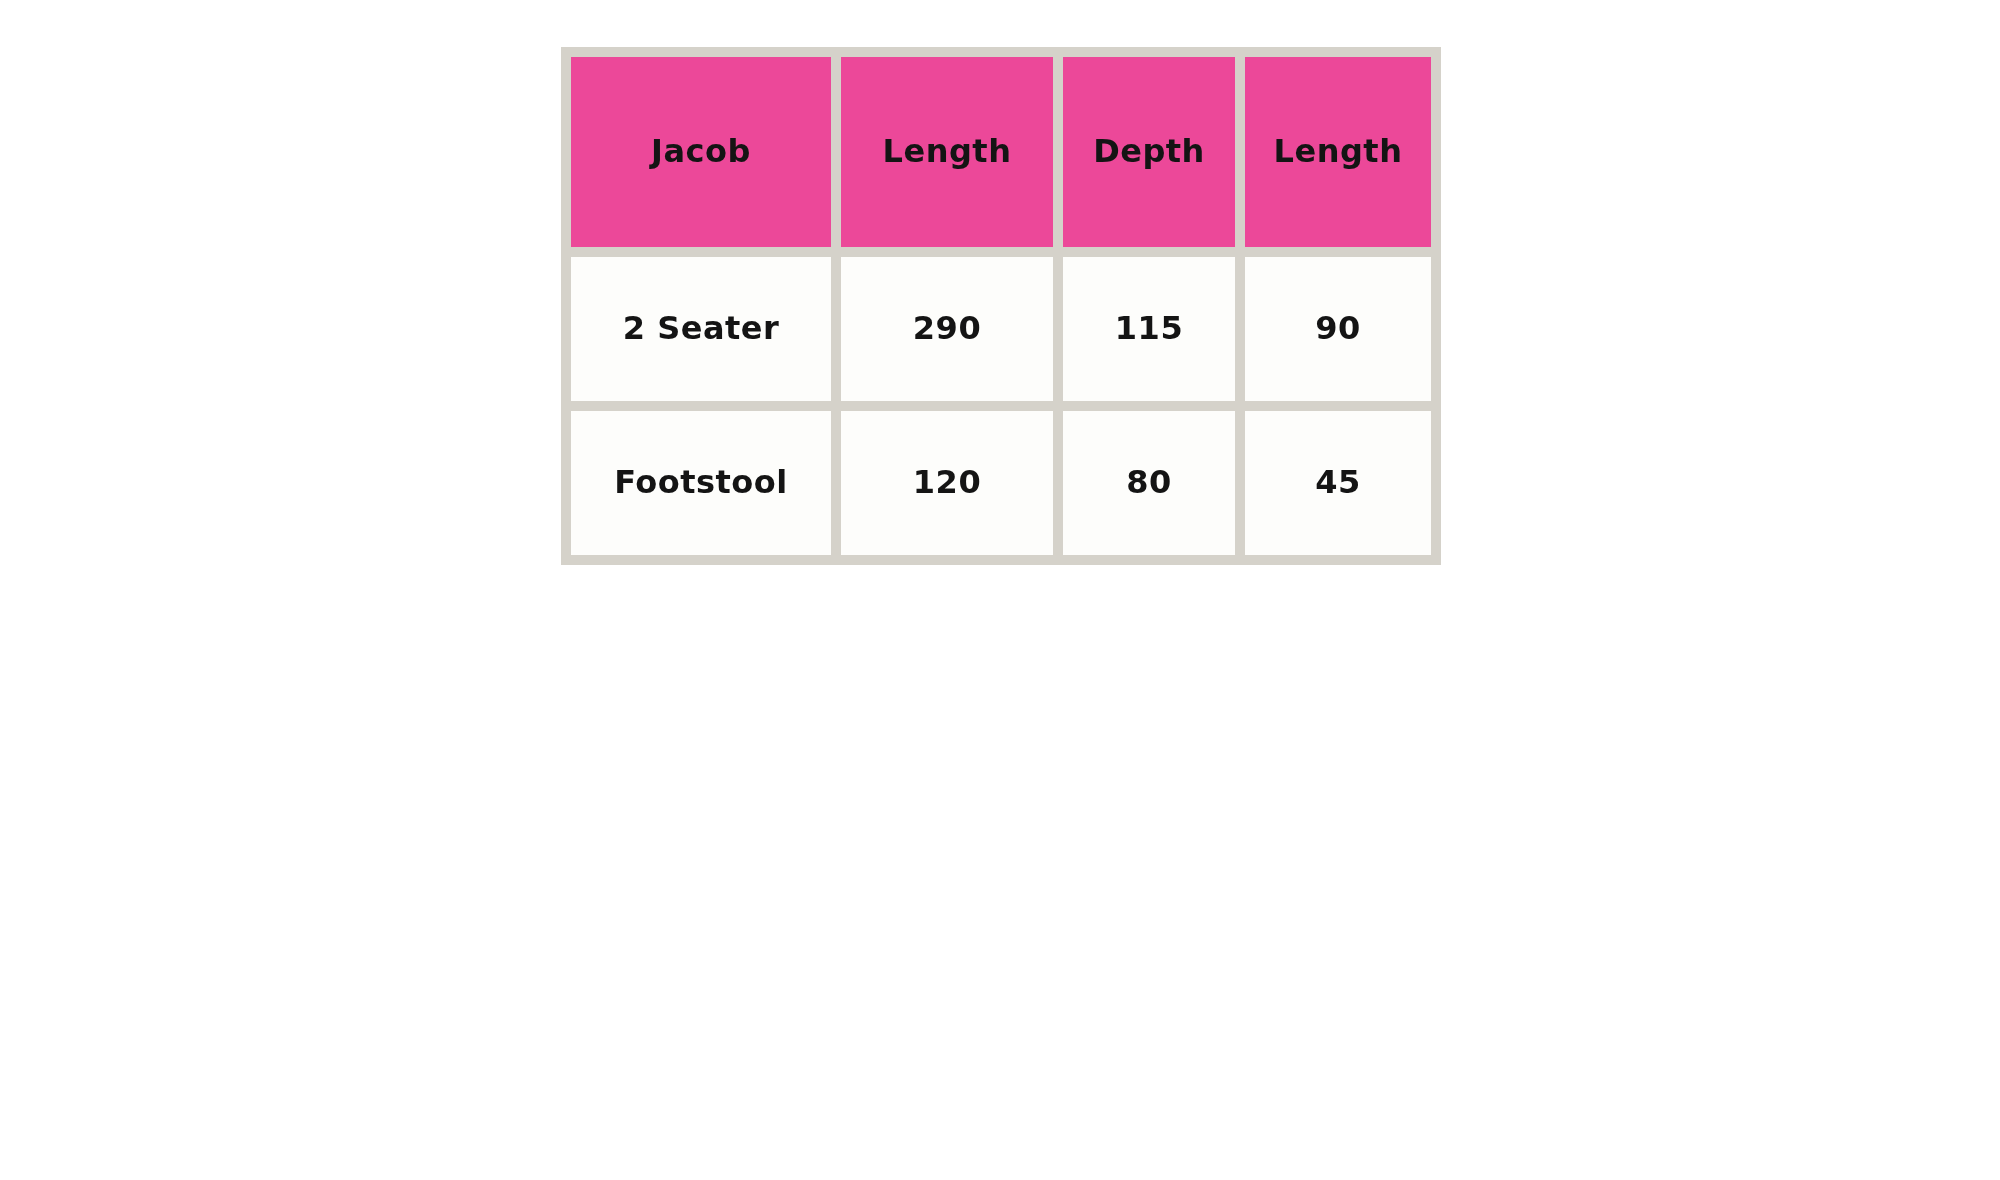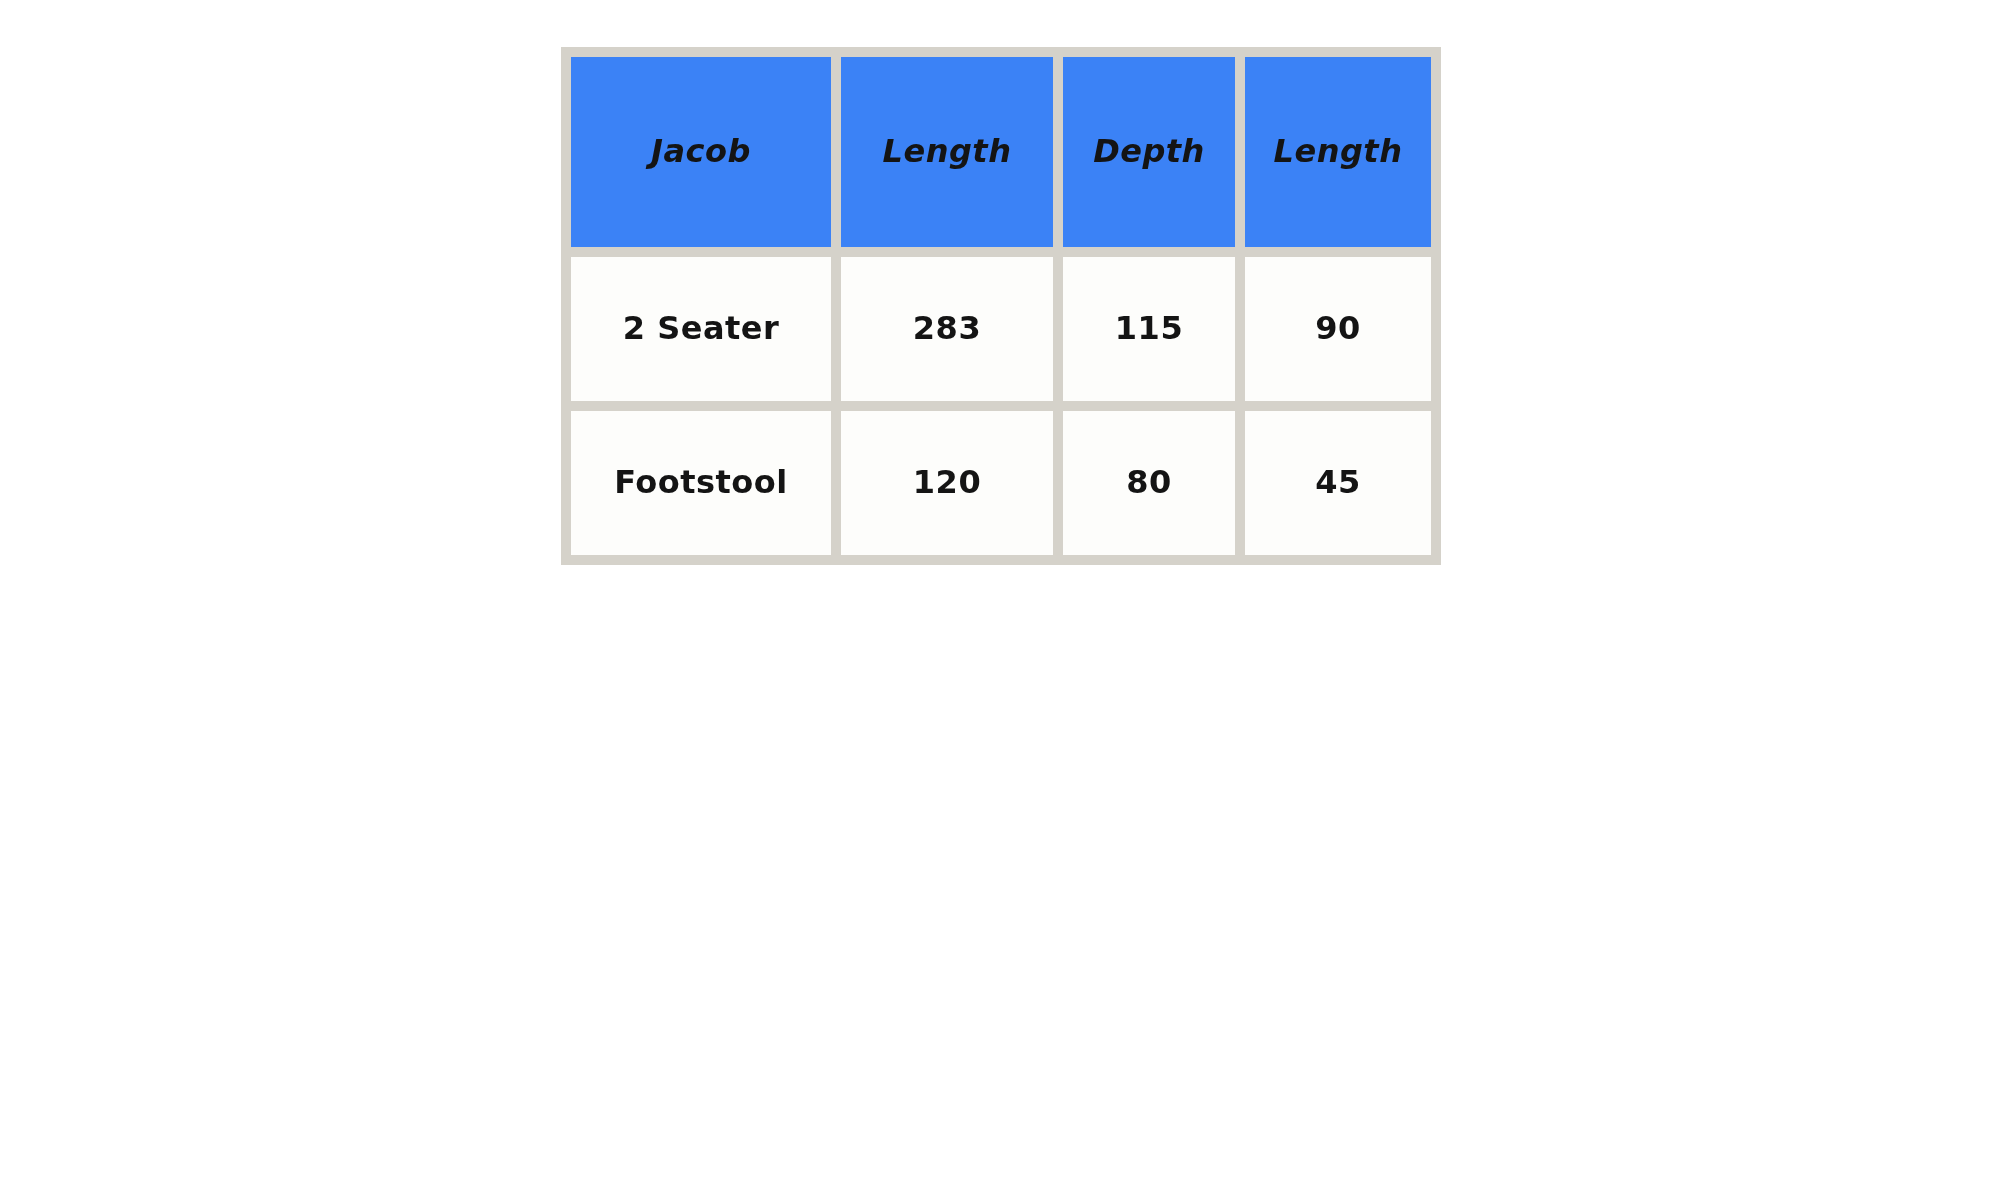--- a/index.html
+++ b/index.html
@@ -37,23 +37,22 @@
     vertical-align: middle;
     font-weight: 700;
     font-size: 32px;
     line-height: 1.3;
     color: #141414;
     background: #fdfdfb;
     padding: 6px 24px;
     letter-spacing: 0.5px;
   }
   tr.header-row th {
-    background: #3b82f6;
+    background: #ec4899;
     height: 178px;
-    font-style: italic;
   }
   tr.data-row td { height: 132px; }
   tr.data-row.tall td { height: 178px; }
 </style>
 </head>
 <body>
 
 <div class="page">
   <table class="spec-table">
     <colgroup>
@@ -66,21 +65,21 @@
       <tr class="header-row">
         <th>Jacob</th>
         <th>Length</th>
         <th>Depth</th>
         <th>Length</th>
       </tr>
     </thead>
     <tbody>
       <tr class="data-row">
         <td>2 Seater</td>
-        <td>283</td>
+        <td>290</td>
         <td>115</td>
         <td>90</td>
       </tr>
       <tr class="data-row">
         <td>Footstool</td>
         <td>120</td>
         <td>80</td>
         <td>45</td>
       </tr>
     </tbody>

